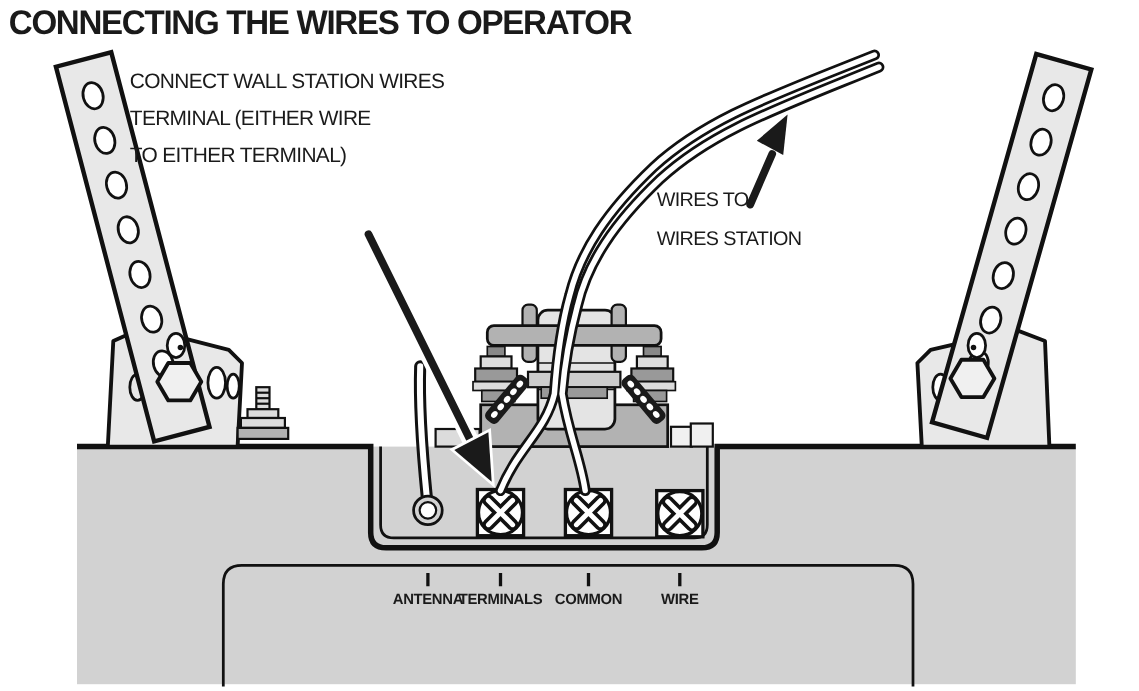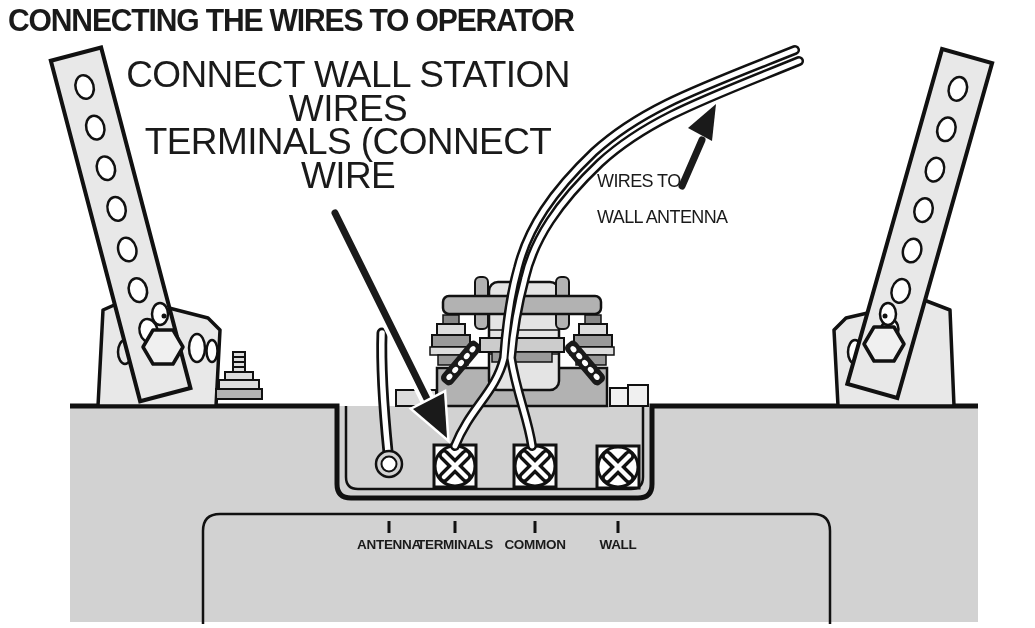--- a/index.html
+++ b/index.html
@@ -5,22 +5,22 @@
   html,body{margin:0;padding:0;background:#ffffff;}
   .canvas{
     position:relative;width:1035px;height:628px;background:#ffffff;overflow:hidden;
     font-family:"Liberation Sans", sans-serif;color:#1a1a1a;
   }
   .title{
     position:absolute;left:8px;top:3px;font-size:31px;font-weight:bold;
     letter-spacing:-1.2px;white-space:nowrap;transform:scaleX(0.97);transform-origin:left top;
   }
   .callout{
-    position:absolute;left:118px;top:58px;width:460px;text-align:center;
-    font-size:37px;line-height:33.5px;letter-spacing:-0.6px;
+    position:absolute;left:118px;top:58px;width:460px;
+    font-size:19px;line-height:33.5px;letter-spacing:-0.6px;
   }
   .wires-label{
     position:absolute;left:597px;top:163px;font-size:18px;line-height:36px;
     letter-spacing:-0.6px;white-space:nowrap;
   }
   .term-label{
     position:absolute;top:537px;transform:translateX(-50%);
     font-size:13.5px;font-weight:bold;letter-spacing:-0.3px;white-space:nowrap;
     transform-origin:center top;
   }
@@ -215,26 +215,27 @@
     <g>
       <line x1="682" y1="186" x2="702" y2="140" stroke="#1a1a1a" stroke-width="7" stroke-linecap="round"></line>
       <polygon points="716,104 712,141 688,128" fill="#1a1a1a"></polygon>
     </g>
   </svg>
 
   <div class="title">CONNECTING THE WIRES TO OPERATOR</div>
 
   <div class="callout">
     <div>CONNECT WALL STATION WIRES</div>
-    <div>TERMINALS (CONNECT WIRE</div>
+    <div>TERMINAL (EITHER WIRE</div>
+    <div>TO EITHER TERMINAL)</div>
   </div>
 
   <div class="wires-label">
     <div>WIRES TO</div>
-    <div>WALL ANTENNA</div>
+    <div>WIRES STATION</div>
   </div>
 
   <span class="term-label" style="left:389px;">ANTENNA</span>
   <span class="term-label" style="left:455px;">TERMINALS</span>
   <span class="term-label" style="left:535px;">COMMON</span>
-  <span class="term-label" style="left:618px;">WALL</span>
+  <span class="term-label" style="left:618px;">WIRE</span>
 
 </div>
 
 </body></html>

